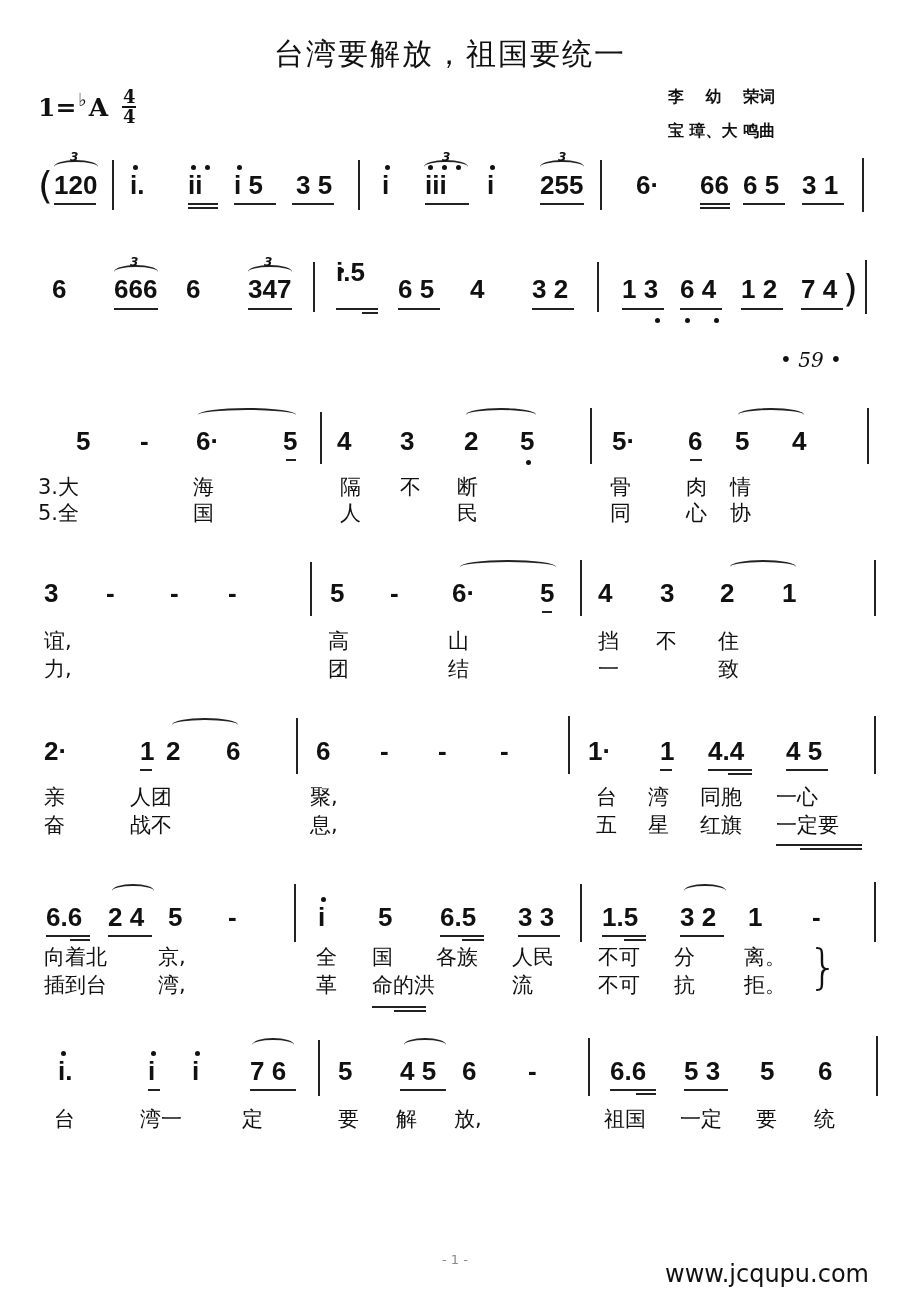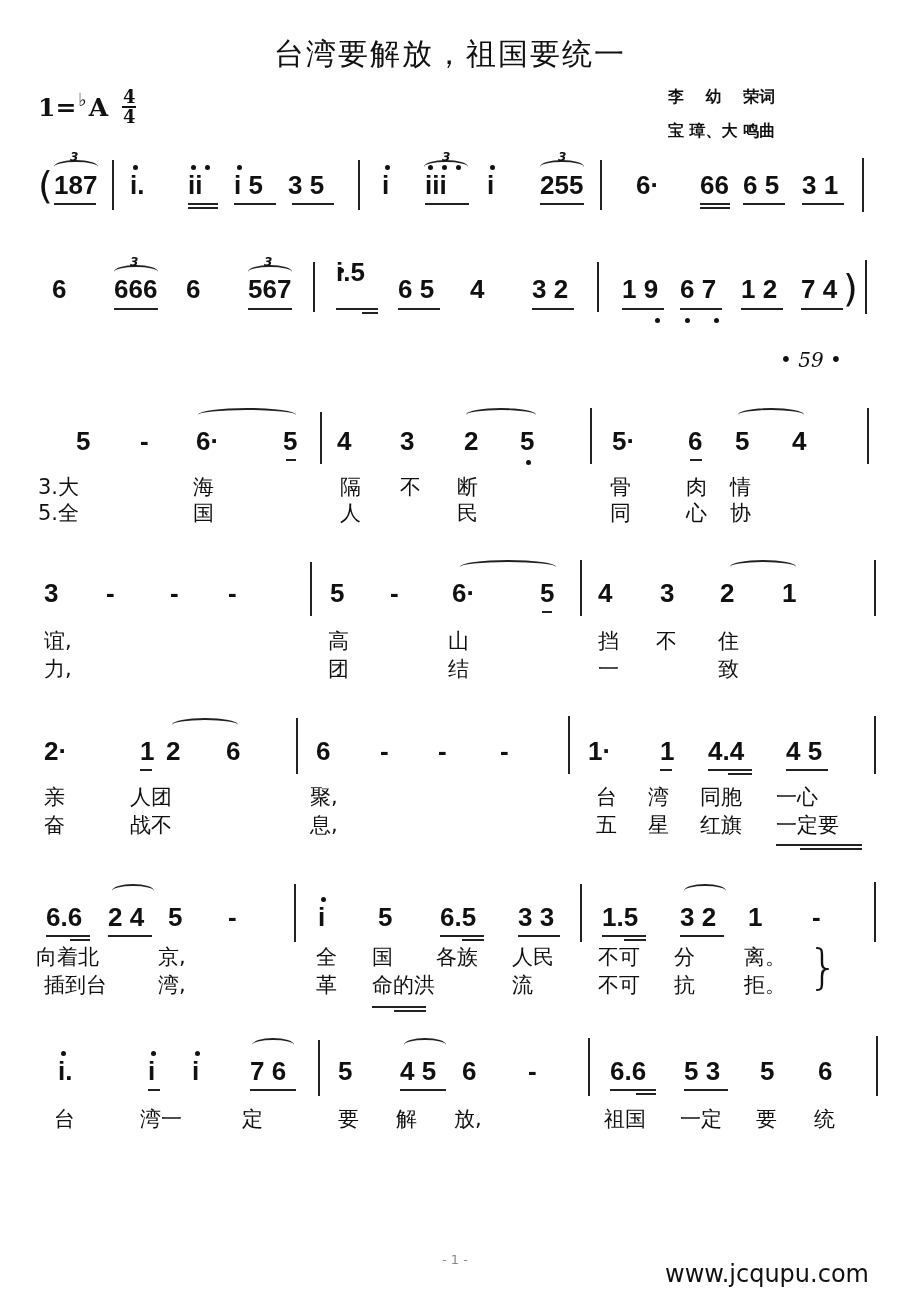--- a/index.html
+++ b/index.html
@@ -43,35 +43,35 @@
 
 <div class="credits">
   <div>李　 幼 　荣词</div>
   <div>宝 璋、大 鸣曲</div>
 </div>
 
 <div class="row" style="top:0;">
   <span class="paren" style="left:38px;top:165px;">(</span>
   <span class="arc" style="left:54px;top:160px;width:44px;"></span>
   <span class="trip" style="left:70px;top:150px;">3</span>
-  <span class="n" style="left:54px;top:170px;">187</span>
+  <span class="n" style="left:54px;top:170px;">120</span>
   <span class="ul" style="left:54px;top:203px;width:42px;"></span>
   <span class="bl" style="left:112px;top:160px;height:50px;"></span>
 
   <span class="n" style="left:130px;top:170px;">i.</span>
   <span class="dot" style="left:133px;top:165px;"></span>
   <span class="n" style="left:188px;top:170px;">ii</span>
   <span class="dot" style="left:191px;top:165px;"></span>
   <span class="dot" style="left:205px;top:165px;"></span>
   <span class="ul" style="left:188px;top:203px;width:30px;"></span>
   <span class="ul" style="left:188px;top:207px;width:30px;"></span>
   <span class="n" style="left:234px;top:170px;">i 5</span>
   <span class="dot" style="left:237px;top:165px;"></span>
   <span class="ul" style="left:234px;top:203px;width:42px;"></span>
-  <span class="n" style="left:288px;top:170px;">3 5</span>
+  <span class="n" style="left:296px;top:170px;">3 5</span>
   <span class="ul" style="left:292px;top:203px;width:42px;"></span>
   <span class="bl" style="left:358px;top:160px;height:50px;"></span>
 
   <span class="n" style="left:382px;top:170px;">i</span>
   <span class="dot" style="left:385px;top:165px;"></span>
   <span class="arc" style="left:424px;top:160px;width:44px;"></span>
   <span class="trip" style="left:442px;top:150px;">3</span>
   <span class="n" style="left:425px;top:170px;">iii</span>
   <span class="dot" style="left:428px;top:165px;"></span>
   <span class="dot" style="left:442px;top:165px;"></span>
@@ -98,39 +98,39 @@
 
 <div class="row" style="top:0;">
   <span class="n" style="left:52px;top:274px;">6</span>
   <span class="arc" style="left:114px;top:265px;width:44px;"></span>
   <span class="trip" style="left:130px;top:255px;">3</span>
   <span class="n" style="left:114px;top:274px;">666</span>
   <span class="ul" style="left:114px;top:308px;width:44px;"></span>
   <span class="n" style="left:186px;top:274px;">6</span>
   <span class="arc" style="left:248px;top:265px;width:44px;"></span>
   <span class="trip" style="left:264px;top:255px;">3</span>
-  <span class="n" style="left:248px;top:274px;">567</span>
+  <span class="n" style="left:248px;top:274px;">347</span>
   <span class="ul" style="left:248px;top:308px;width:44px;"></span>
   <span class="bl" style="left:313px;top:262px;height:50px;"></span>
 
   <span class="n" style="left:336px;top:257px;">i.5</span>
   <span class="dot" style="left:339px;top:268px;"></span>
   <span class="ul" style="left:336px;top:308px;width:42px;"></span>
   <span class="ul" style="left:362px;top:312px;width:16px;"></span>
   <span class="n" style="left:398px;top:274px;">6 5</span>
   <span class="ul" style="left:398px;top:308px;width:42px;"></span>
   <span class="n" style="left:470px;top:274px;">4</span>
   <span class="n" style="left:532px;top:274px;">3 2</span>
   <span class="ul" style="left:532px;top:308px;width:42px;"></span>
   <span class="bl" style="left:597px;top:262px;height:50px;"></span>
 
-  <span class="n" style="left:622px;top:274px;">1 9</span>
+  <span class="n" style="left:622px;top:274px;">1 3</span>
   <span class="ul" style="left:622px;top:308px;width:42px;"></span>
   <span class="dot" style="left:655px;top:318px;"></span>
-  <span class="n" style="left:680px;top:274px;">6 7</span>
+  <span class="n" style="left:680px;top:274px;">6 4</span>
   <span class="ul" style="left:680px;top:308px;width:42px;"></span>
   <span class="dot" style="left:685px;top:318px;"></span>
   <span class="dot" style="left:714px;top:318px;"></span>
   <span class="n" style="left:741px;top:274px;">1 2</span>
   <span class="ul" style="left:741px;top:308px;width:42px;"></span>
   <span class="n" style="left:801px;top:274px;">7 4</span>
   <span class="ul" style="left:801px;top:308px;width:42px;"></span>
   <span class="paren" style="left:843px;top:268px;">)</span>
   <span class="bl" style="left:865px;top:260px;height:54px;"></span>
 </div>
@@ -276,21 +276,21 @@
   <span class="n" style="left:602px;top:902px;">1.5</span>
   <span class="ul" style="left:602px;top:935px;width:44px;"></span>
   <span class="ul" style="left:624px;top:939px;width:22px;"></span>
   <span class="arc" style="left:684px;top:884px;width:42px;"></span>
   <span class="n" style="left:680px;top:902px;">3 2</span>
   <span class="ul" style="left:680px;top:935px;width:44px;"></span>
   <span class="n" style="left:748px;top:902px;">1</span>
   <span class="n" style="left:812px;top:902px;">-</span>
   <span class="bl" style="left:874px;top:882px;height:60px;"></span>
 
-  <span class="ly" style="left:36px;top:944px;">向着北</span>
+  <span class="ly" style="left:44px;top:944px;">向着北</span>
   <span class="ly" style="left:158px;top:944px;">京,</span>
   <span class="ly" style="left:316px;top:944px;">全</span>
   <span class="ly" style="left:372px;top:944px;">国</span>
   <span class="ly" style="left:436px;top:944px;">各族</span>
   <span class="ly" style="left:512px;top:944px;">人民</span>
   <span class="ly" style="left:598px;top:944px;">不可</span>
   <span class="ly" style="left:674px;top:944px;">分</span>
   <span class="ly" style="left:744px;top:944px;">离。</span>
 
   <span class="ly" style="left:44px;top:972px;">插到台</span>

